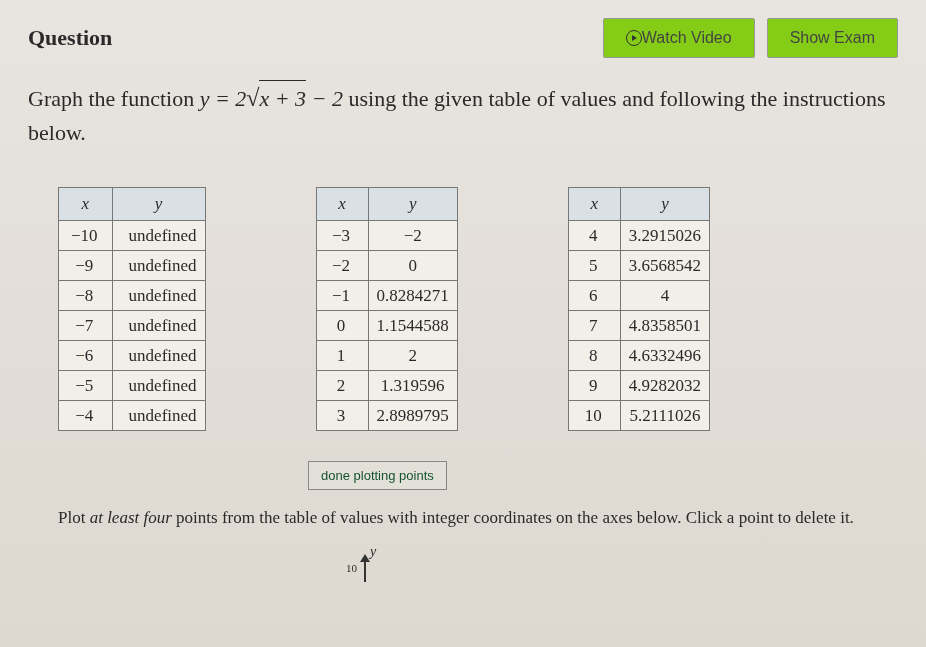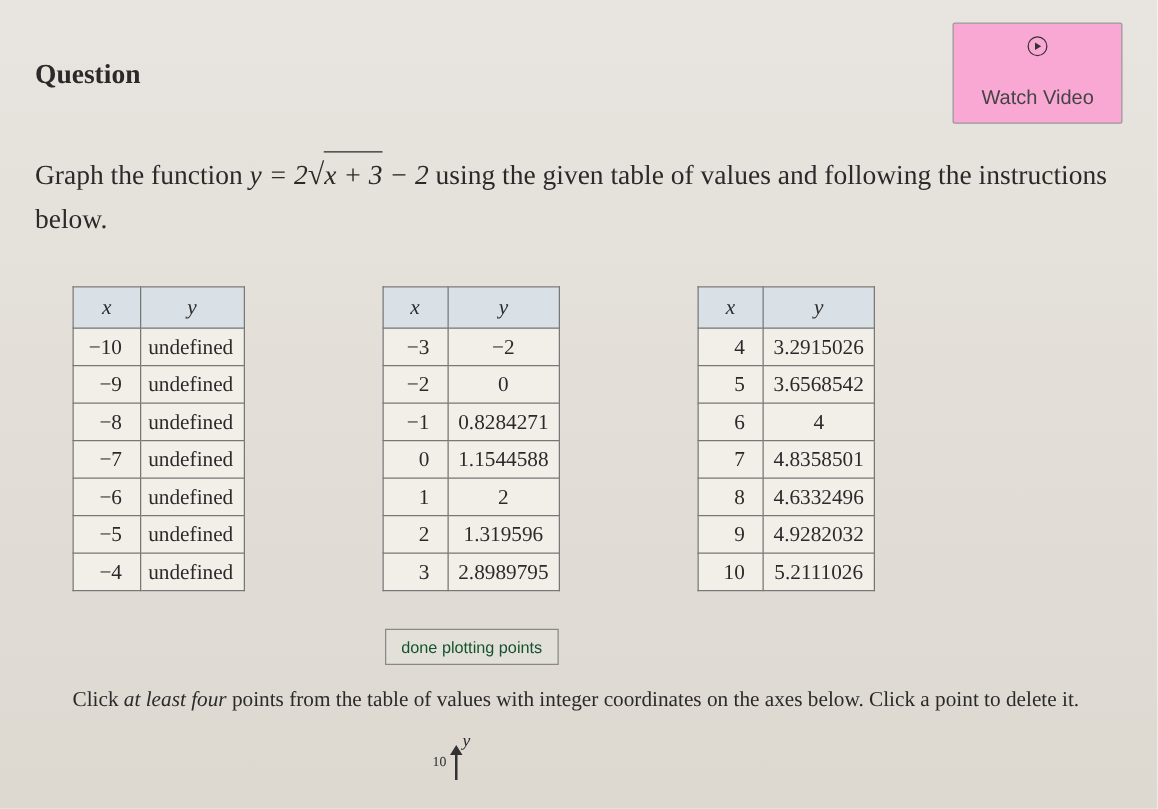--- a/index.html
+++ b/index.html
@@ -26,31 +26,30 @@
       font-weight: bold;
       color: #2a2a2a;
       text-align: right;
     }
     .header-buttons {
       display: flex;
       gap: 12px;
     }
     .header-btn {
       border: 1px solid #999;
-      background: #f9a8d4;
+      background: #84cc16;
       padding: 10px 22px;
       font-size: 16px;
       font-family: Arial, sans-serif;
       color: #444;
       border-radius: 2px;
       display: flex;
       align-items: center;
-      gap: 25px;
+      gap: 0;
       cursor: pointer;
-      flex-direction: column;
     }
     .play-icon {
       width: 16px;
       height: 16px;
       border: 1.5px solid #333;
       border-radius: 50%;
       display: flex;
       align-items: center;
       justify-content: center;
     }
@@ -104,27 +103,26 @@
       min-width: 52px;
       height: 30px;
     }
     th {
       background: #d9e0e6;
       font-style: italic;
       font-weight: normal;
       padding: 6px 20px;
     }
     td.xcol {
-      text-align: right;
       padding-right: 14px;
       padding-left: 12px;
     }
     td.ycol-text {
       text-align: left;
-      padding-left: 6px;
+      padding-left: 16px;
     }
     td.ycol-num {
       text-align: center;
     }
     .done-btn-wrap {
       padding: 18px 0 8px 308px;
     }
     .done-btn {
       border: 1px solid #888;
       background: #e3e0d9;
@@ -183,20 +181,23 @@
 </head>
 <body>
 
 <div class="header">
   <div class="question-title">Question</div>
   <div class="header-buttons">
     <div class="header-btn">
       <span class="play-icon"></span>
       <span>Watch Video</span>
     </div>
+    <div class="header-btn">
+      <span>Show Exam</span>
+    </div>
   </div>
 </div>
 
 <div class="problem-text">
   <span>Graph the function </span>
   <span class="math-eq">
     <span>y</span><span> = </span><span>2</span><span class="sqrt"><span class="sqrt-symbol">√</span><span class="sqrt-content">x + 3</span></span><span> − 2</span>
   </span>
   <span> using the given table of values and following the instructions below.</span>
 </div>
@@ -318,21 +319,21 @@
         </tr>
       </tbody>
   </table>
 </div>
 
 <div class="done-btn-wrap">
   <button class="done-btn">done plotting points</button>
 </div>
 
 <div class="instructions">
-  <span>Click </span><em>at least four</em><span> points from the table of values with integer coordinates on the axes below. Click a point to delete it.</span>
+  <span>Plot </span><em>at least four</em><span> points from the table of values with integer coordinates on the axes below. Click a point to delete it.</span>
 </div>
 
 <div class="axis-area">
   <div class="y-label">y</div>
   <div class="tick-label">10</div>
   <div class="arrow-head"></div>
   <div class="arrow-shaft"></div>
 </div>
 
 </body></html>

